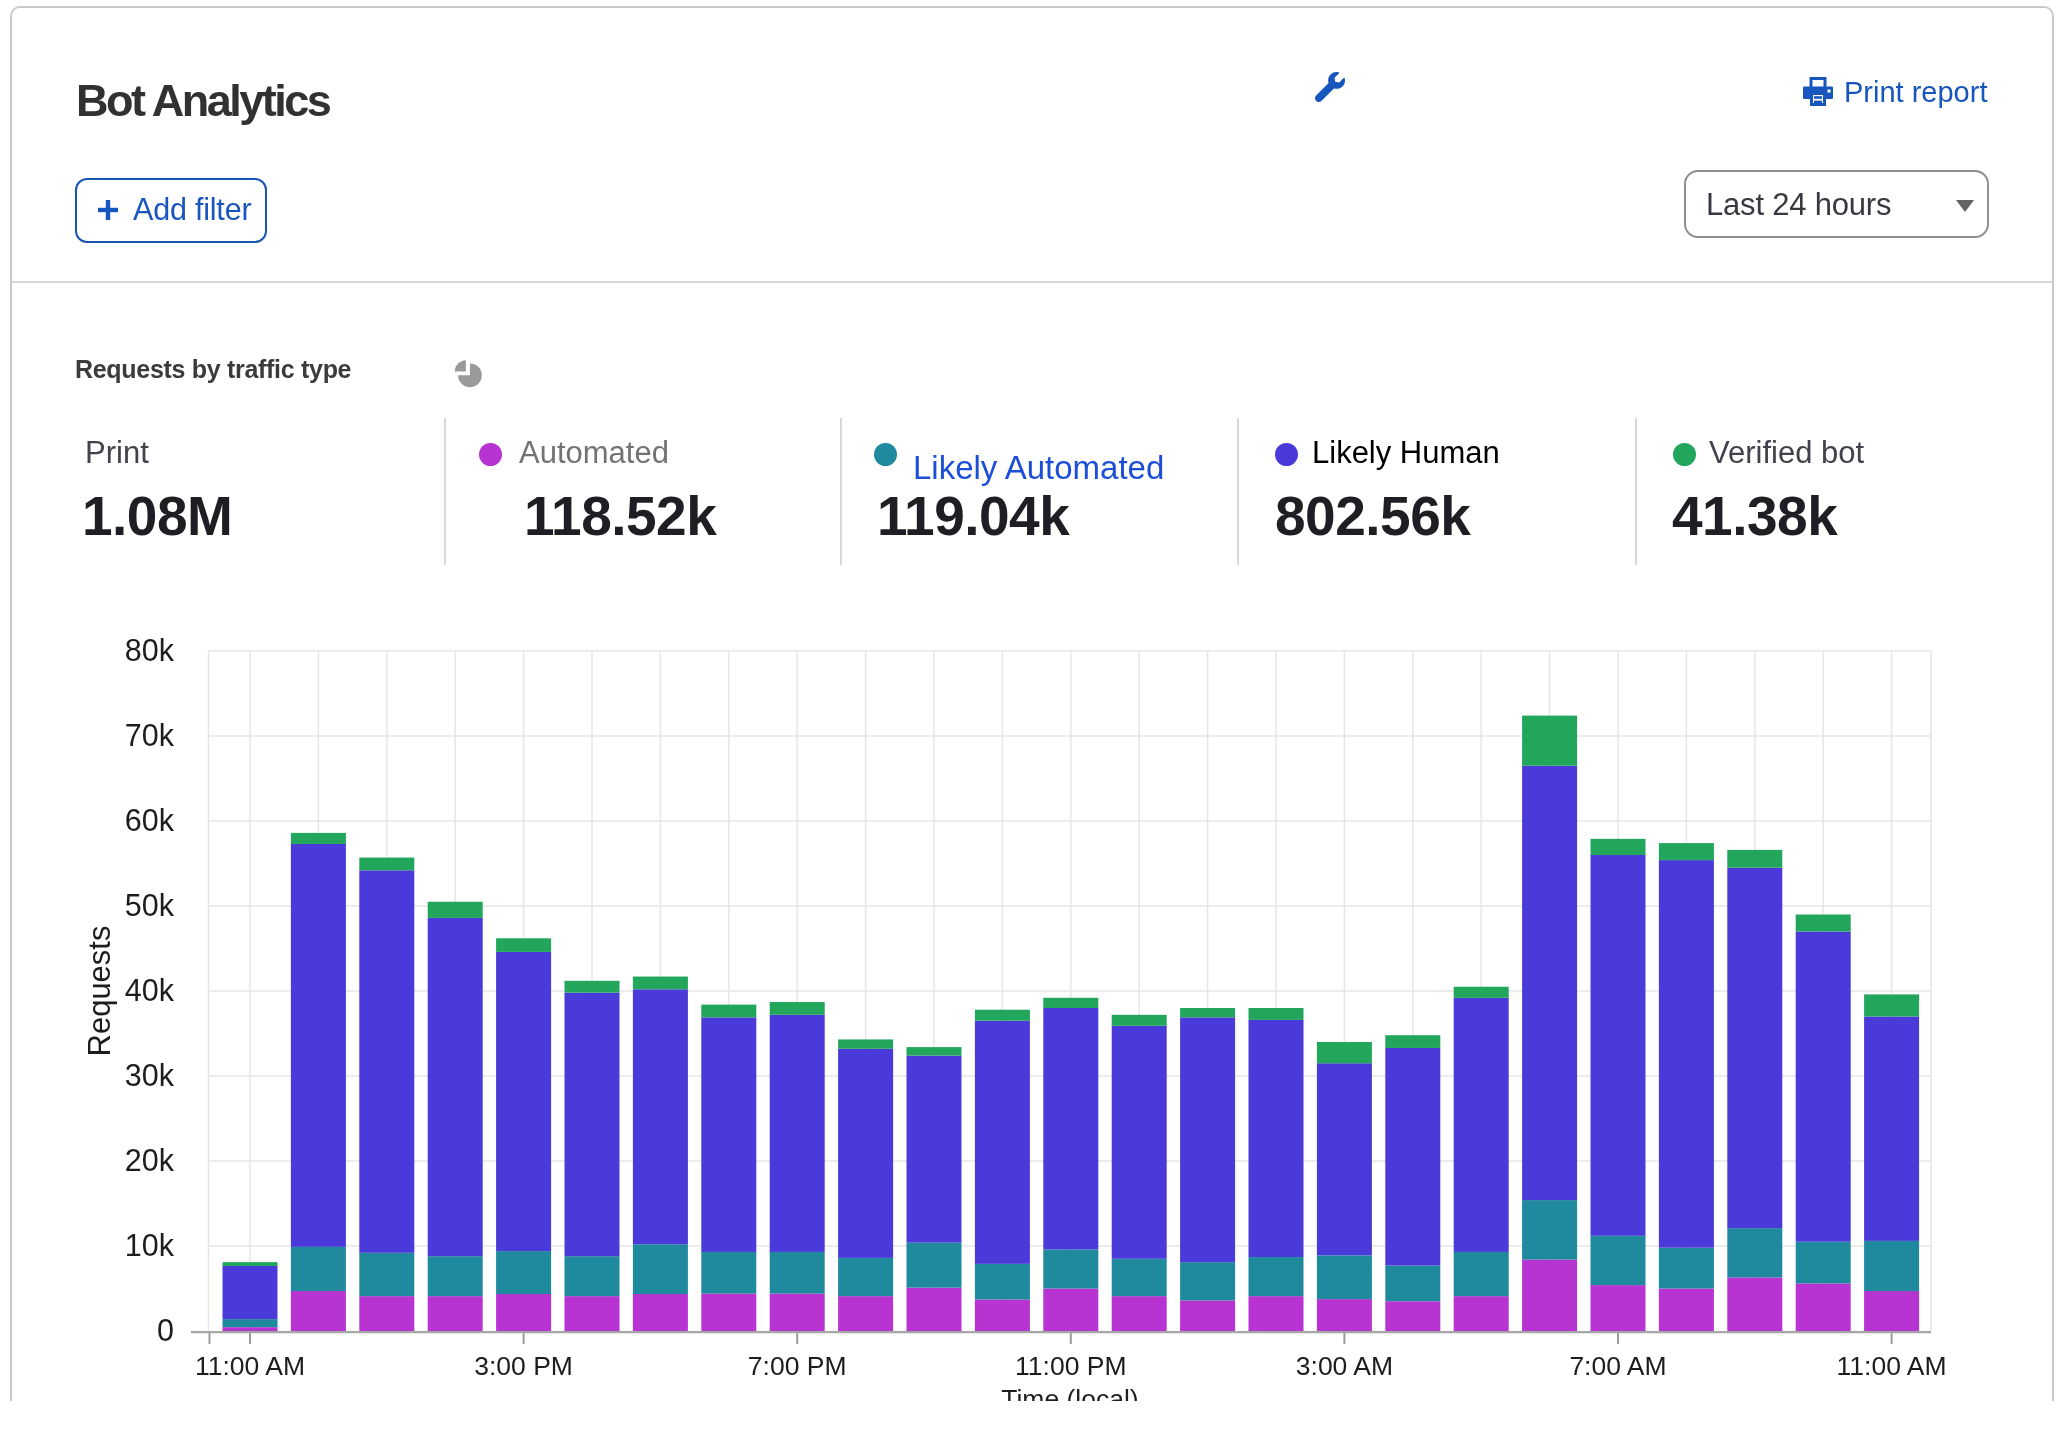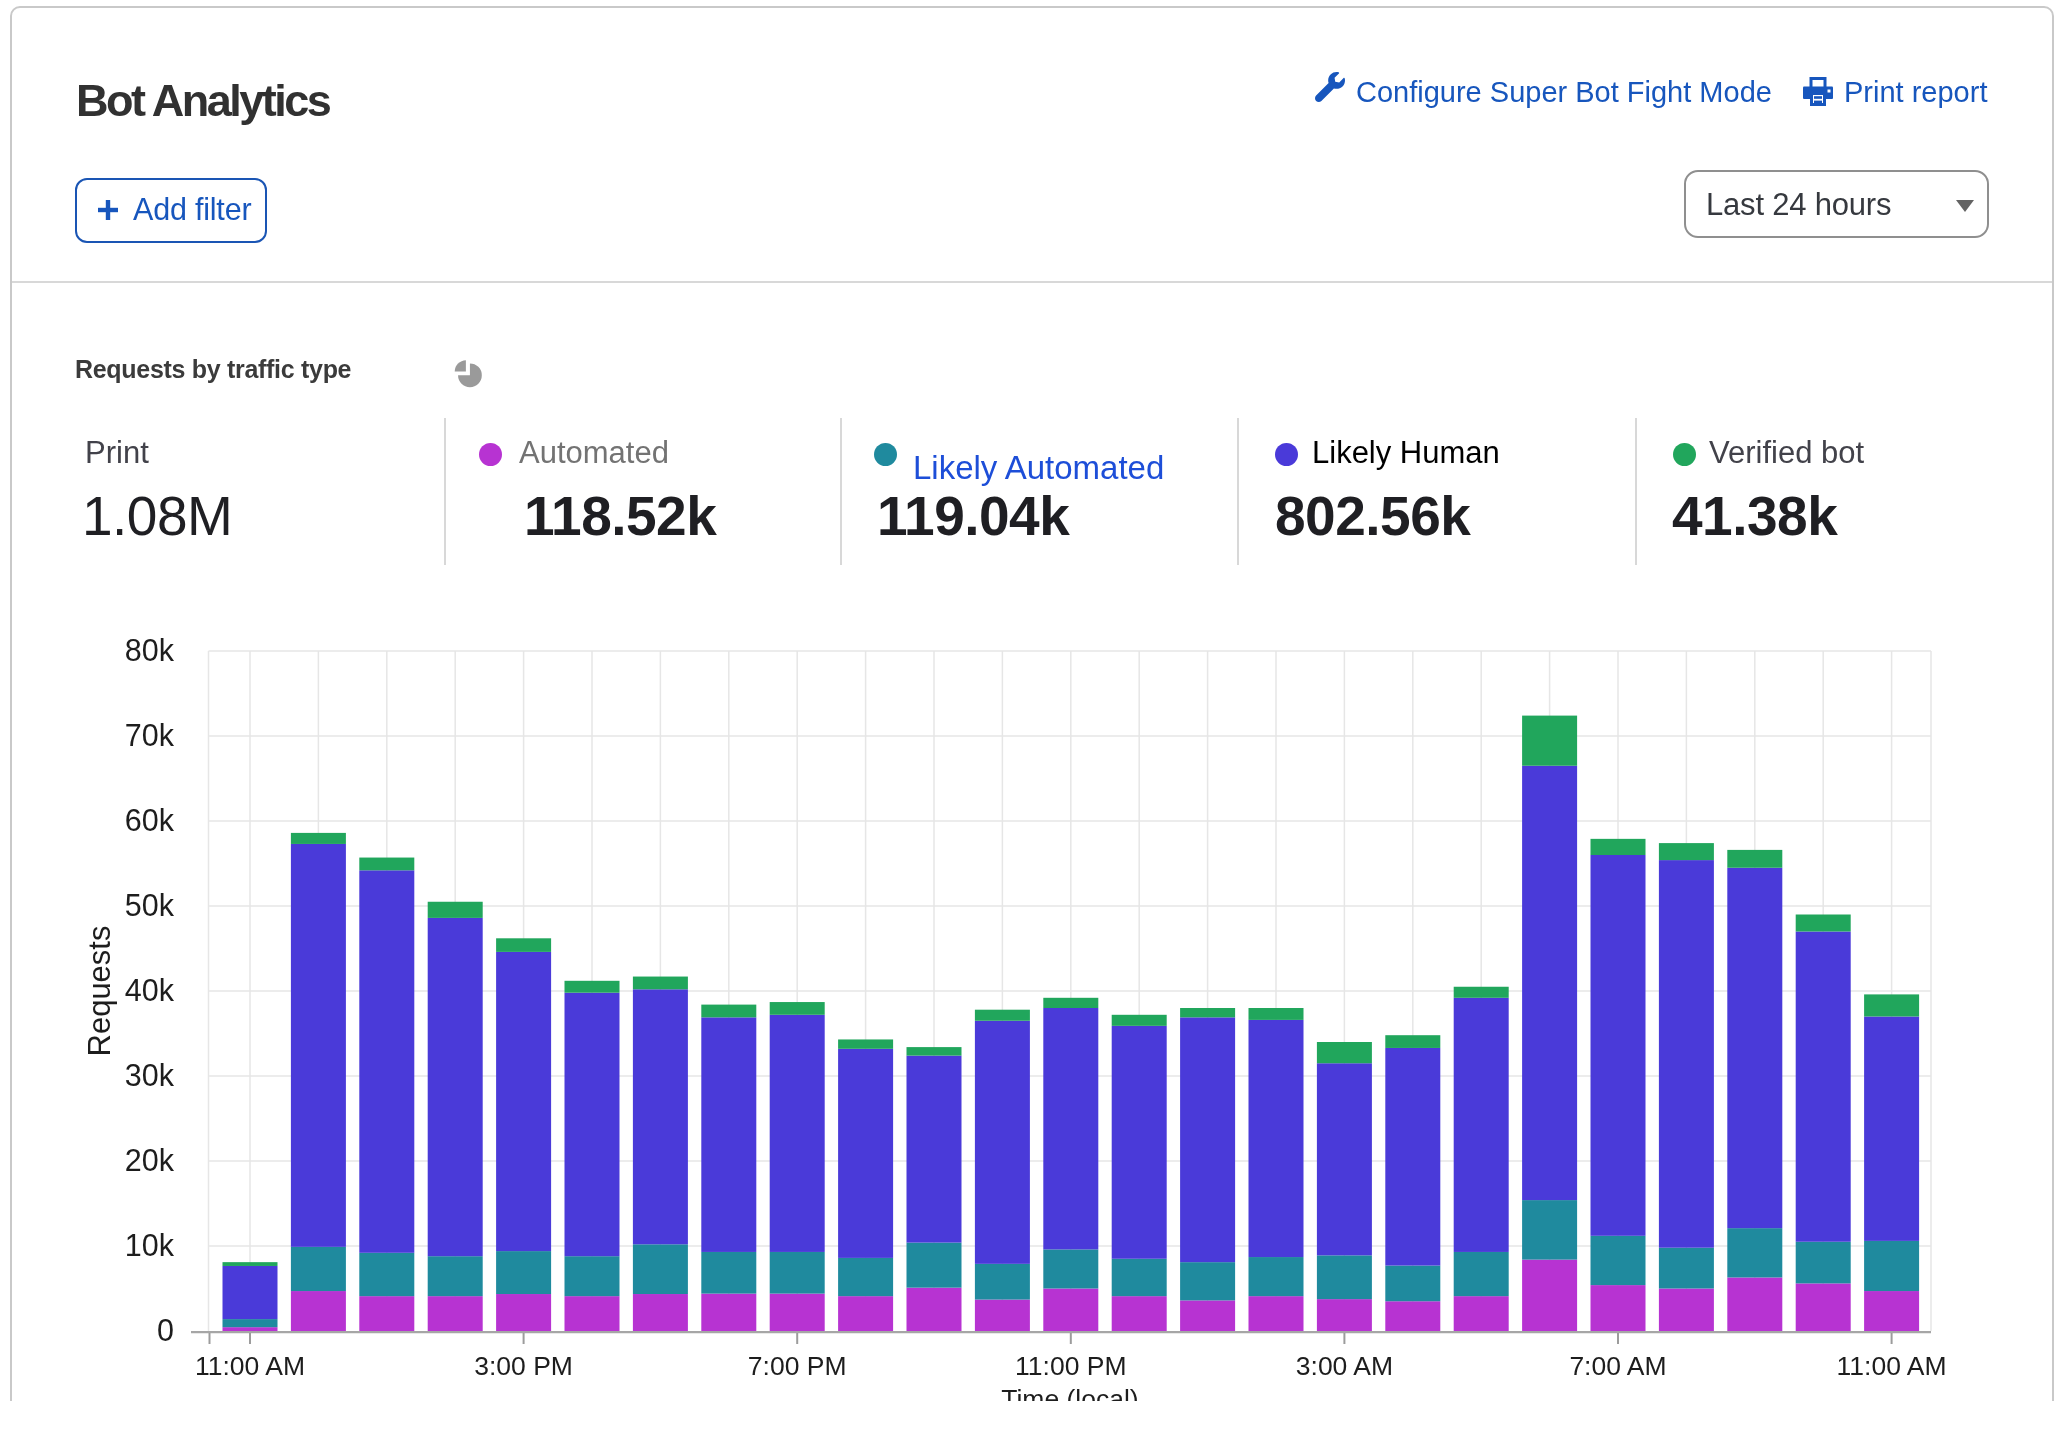--- a/index.html
+++ b/index.html
@@ -12,21 +12,20 @@
 
   <div class="abs" style="left:12px;top:281px;width:2040px;height:2px;background:#d8d8d8;"></div>
 
   <div class="abs" style="left:12px;top:1445px;width:2040px;height:2px;background:#d8d8d8;"></div>
 
   <div class="abs" style="left:76px;top:78px;font-size:45px;font-weight:700;color:#313131;line-height:1;letter-spacing:-2.5px;">Bot Analytics</div>
 
   <svg class="abs" style="left:1315px;top:72px;" width="30" height="30" viewBox="0 0 512 512">
       <path fill="#1756bd" d="M507.73 109.1c-2.24-9.03-13.54-12.09-20.12-5.51l-74.36 74.36-67.88-11.31-11.31-67.88 74.36-74.36c6.62-6.62 3.43-17.9-5.66-20.16-47.38-11.74-99.55.91-136.58 37.93-39.64 39.64-50.55 97.1-34.05 147.2L18.74 402.76c-24.99 24.99-24.99 65.51 0 90.5 24.99 24.99 65.51 24.99 90.5 0l213.21-213.21c50.12 16.71 107.47 5.68 147.37-34.22 37.07-37.07 49.7-89.32 37.91-136.73z"></path>
     </svg>
-  <div class="abs" style="left:1356px;top:78px;font-size:29px;color:#1756bd;line-height:1;">Configure Super Bot Fight Mode</div>
 
   <svg class="abs" style="left:1803px;top:77px;" width="30" height="29" viewBox="0 0 30 29">
     <rect x="8" y="1.5" width="14" height="10" fill="none" stroke="#1756bd" stroke-width="3"></rect>
     <rect x="0" y="9.5" width="30" height="12.5" rx="1" fill="#1756bd"></rect>
     <rect x="24.5" y="12.5" width="3" height="3" fill="#fff"></rect>
     <rect x="8.5" y="16.5" width="13" height="11" fill="#fff" stroke="#1756bd" stroke-width="3"></rect>
     <rect x="11" y="19.2" width="8" height="2.6" fill="#1756bd"></rect>
     <rect x="11" y="23.6" width="8" height="2.6" fill="#1756bd"></rect>
   </svg>
   <div class="abs" style="left:1844px;top:78px;font-size:29px;color:#1756bd;line-height:1;">Print report</div>
@@ -47,21 +46,21 @@
     <path fill="#9a9a9a" d="M16.5 3.5 A 12.3 12.3 0 1 1 4.2 15.8 L 16.5 15.8 Z"></path>
     <path fill="#9a9a9a" d="M12.3 0.2 L 12.3 11.8 L 0.7 11.8 A 12.0 12.0 0 0 1 12.3 0.2 Z"></path>
   </svg>
 
   <div class="abs" style="left:444px;top:418px;width:2px;height:147px;background:#d8d8d8;"></div>
   <div class="abs" style="left:840px;top:418px;width:2px;height:147px;background:#d8d8d8;"></div>
   <div class="abs" style="left:1237px;top:418px;width:2px;height:147px;background:#d8d8d8;"></div>
   <div class="abs" style="left:1635px;top:418px;width:2px;height:147px;background:#d8d8d8;"></div>
 
   <div class="abs" style="left:85px;top:437px;font-size:31px;color:#42424a;line-height:1;">Print</div>
-  <div class="abs" style="left:82px;top:489px;font-size:55px;font-weight:400;color:#1f1f23;line-height:1;letter-spacing:-0.5px;">1.08M</div>
+  <div class="abs" style="left:82px;top:489px;font-size:55px;font-weight:700;color:#1f1f23;line-height:1;letter-spacing:-0.5px;">1.08M</div>
 
   <div class="abs" style="left:479px;top:443px;width:23px;height:23px;border-radius:50%;background:#b733d2;"></div>
   <div class="abs" style="left:519px;top:437px;font-size:31px;color:#737373;line-height:1;">Automated</div>
   <div class="abs" style="left:481px;top:489px;font-size:55px;font-weight:700;color:#1f1f23;line-height:1;letter-spacing:-0.5px;margin-left:43px;">118.52k</div>
 
   <div class="abs" style="left:874px;top:443px;width:23px;height:23px;border-radius:50%;background:#1f8a9e;"></div>
   <div class="abs" style="left:913px;top:437px;font-size:33px;color:#1d4ed8;line-height:1;margin-top:14px;">Likely Automated</div>
   <div class="abs" style="left:877px;top:489px;font-size:55px;font-weight:700;color:#1f1f23;line-height:1;letter-spacing:-0.5px;">119.04k</div>
 
   <div class="abs" style="left:1275px;top:443px;width:23px;height:23px;border-radius:50%;background:#4a3ad9;"></div>

